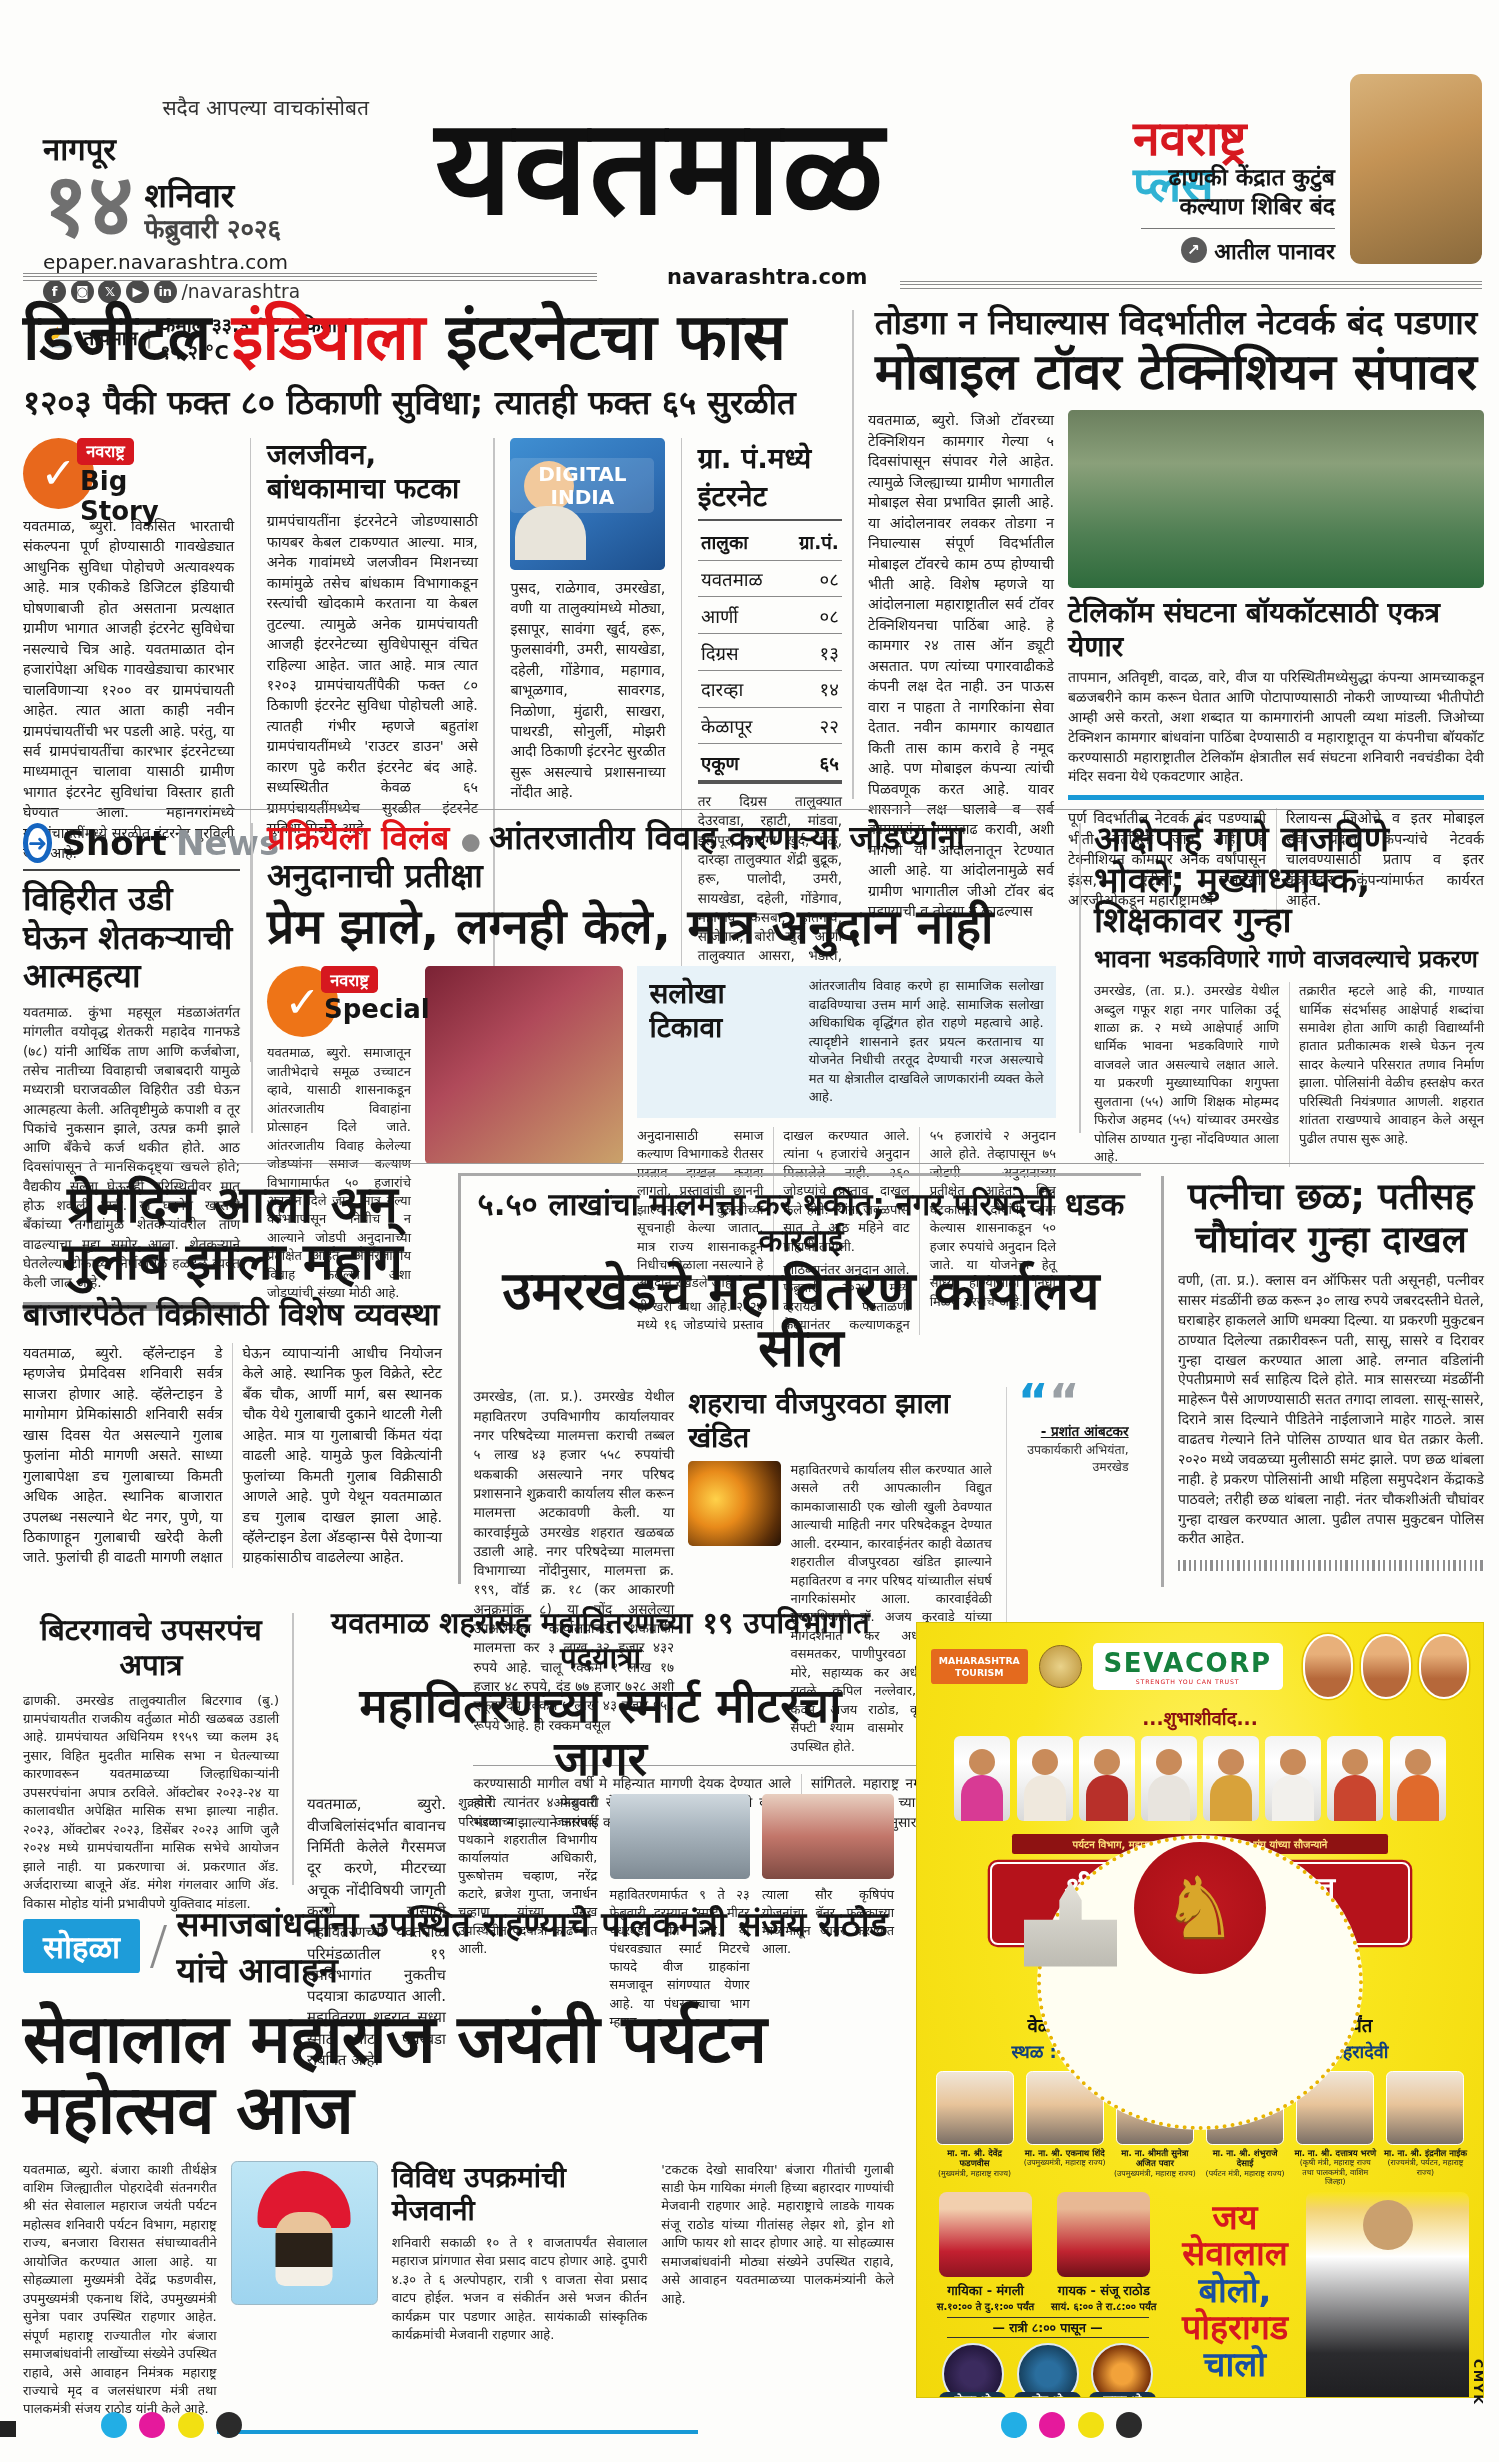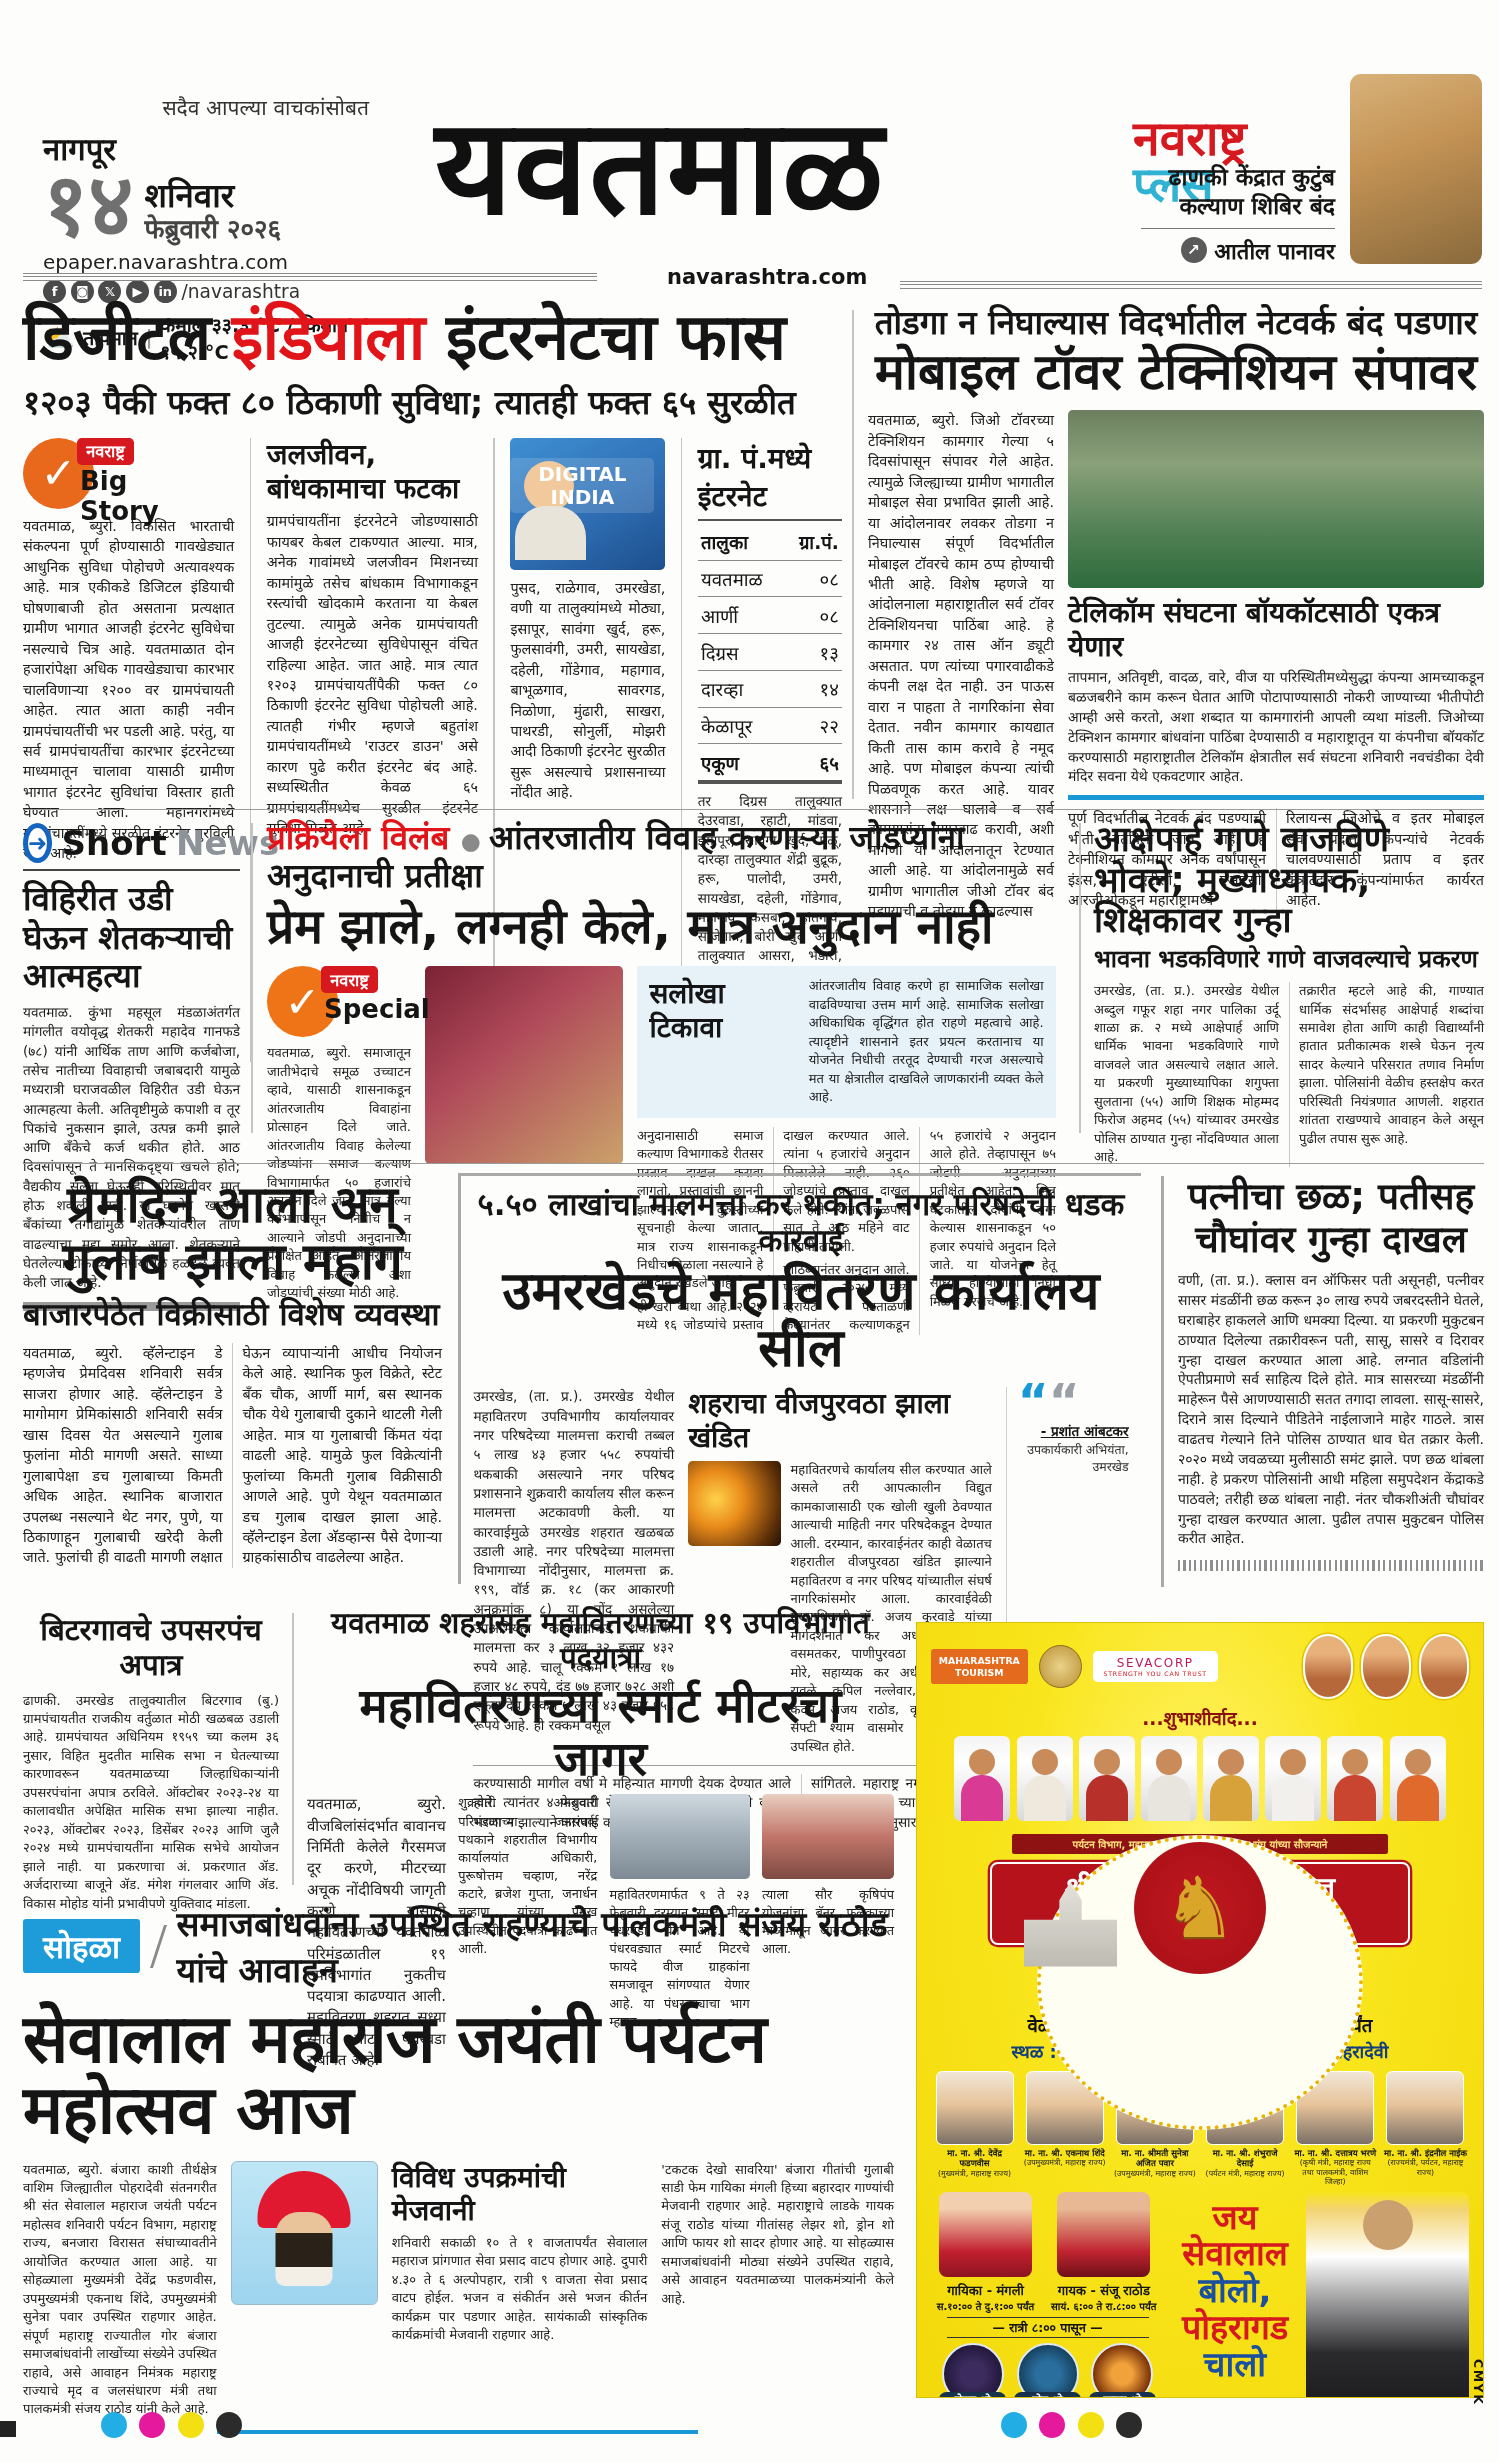--- a/index.html
+++ b/index.html
@@ -71,21 +71,21 @@
   
   .soh-tag{background:#1e9cd9;color:#fff;font-size:31px;font-weight:900;padding:6.2px 20px;border-radius:3.1px;}
   .soh-kick{font-size:34px;font-weight:900;}
   
   .ad{background:radial-gradient(ellipse at 50% 30%, #fff36a 0%, #f9e51c 45%, #f2d90a 100%);
       border:1.6px solid #d8c20a;display:flex;flex-direction:column;padding:11px 14px;gap:6.2px;overflow:hidden;}
   .ad-logos{display:flex;align-items:center;gap:11px;}
   .ad-mt{background:#e46a1e;color:#fff;font-size:9.3px;font-weight:800;text-align:center;padding:6.2px 7.8px;border-radius:3.1px;line-height:1.2;}
   .ad-seal{width:43px;height:43px;border-radius:50%;background:radial-gradient(circle,#e9d28a,#b98f33);border:1.6px solid #8a6a1d;}
   .ad-seva{background:#fff;border-radius:4.7px;padding:4.7px 11px;text-align:center;}
-  .ad-seva .s1{color:#be185d;font-size:12px;font-weight:400;letter-spacing:1.6px;}
+  .ad-seva .s1{color:#15803d;font-size:26px;font-weight:700;letter-spacing:1.6px;}
   .ad-seva .s2{color:#d6181f;font-size:6.2px;letter-spacing:0.8px;}
   .ad-ovals{display:flex;gap:7.8px;margin-left:auto;}
   .oval{width:50px;height:65px;border-radius:50%/46%;border:2.3px solid #fff;
         background:linear-gradient(180deg,#e8b07a 30%,#b6683a 70%);box-shadow:0 0 0 1.6px #e3c300;}
   .bless{text-align:center;color:#8a1010;font-size:18.6px;font-weight:900;}
   .saints{display:flex;gap:6.2px;justify-content:center;}
   .saint{width:56px;height:85px;border-radius:6.2px;background:linear-gradient(180deg,#f3f3f3 0%,#fff 30%,#d9d9d9 100%);
          position:relative;overflow:hidden;}
   .saint::before{content:"";position:absolute;left:50%;top:12.4px;transform:translateX(-50%);
          width:26px;height:26px;border-radius:50%;background:#c98b5a;}

